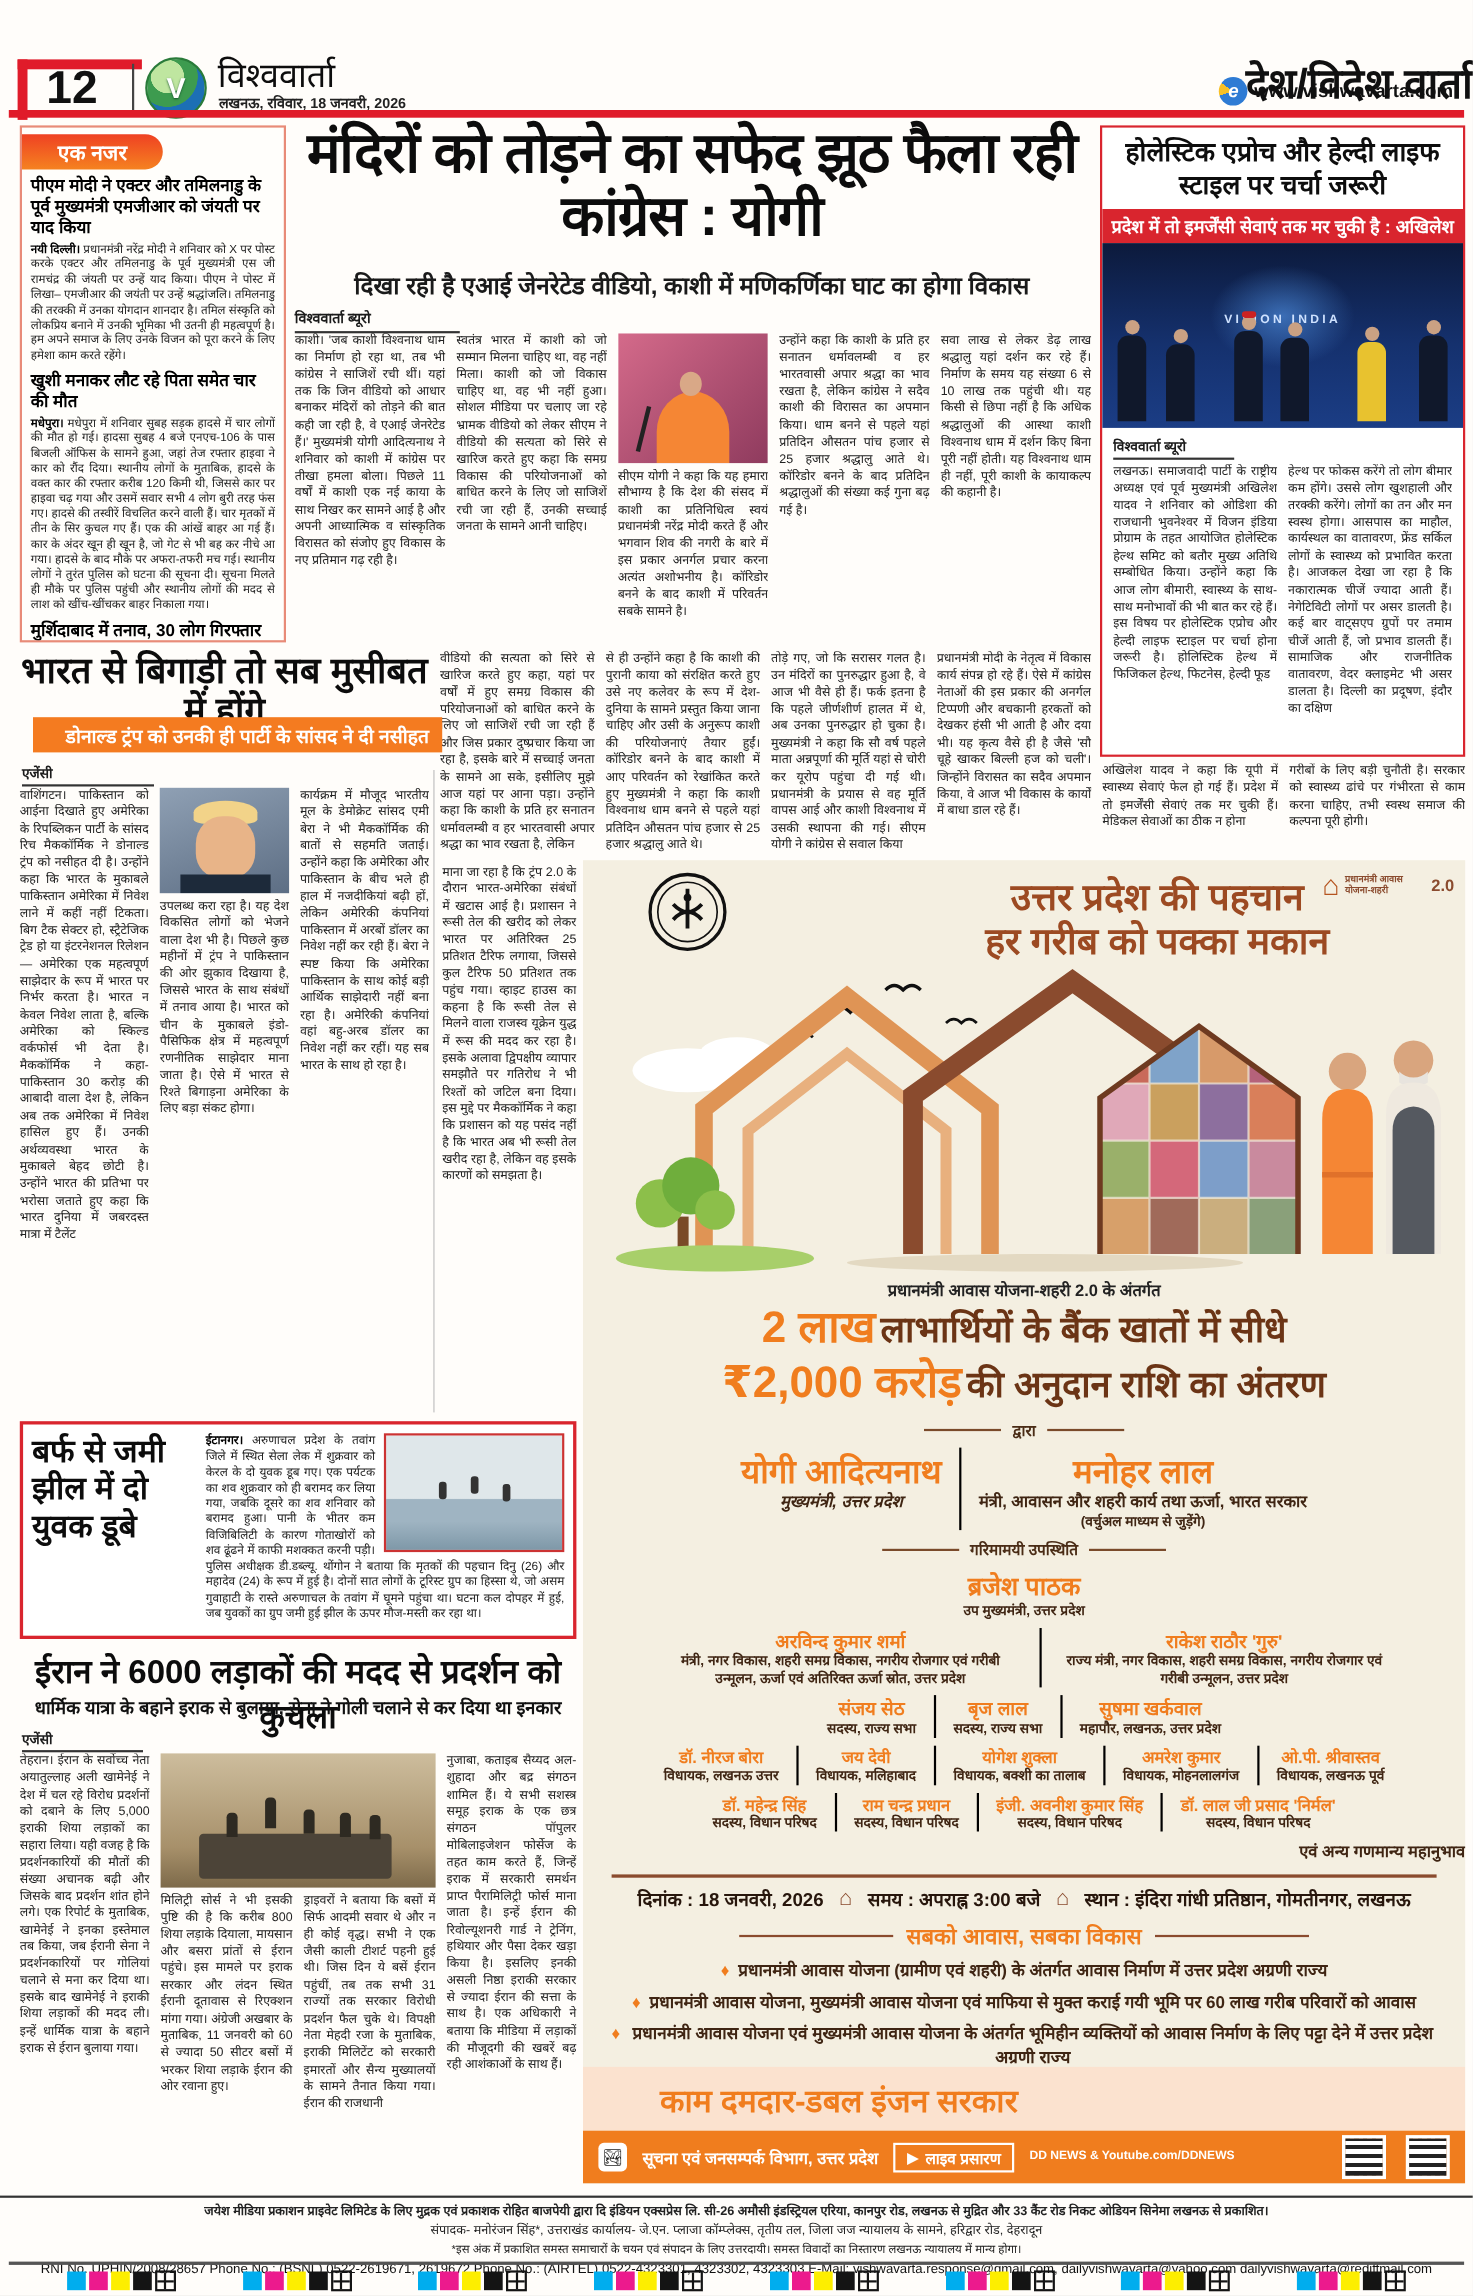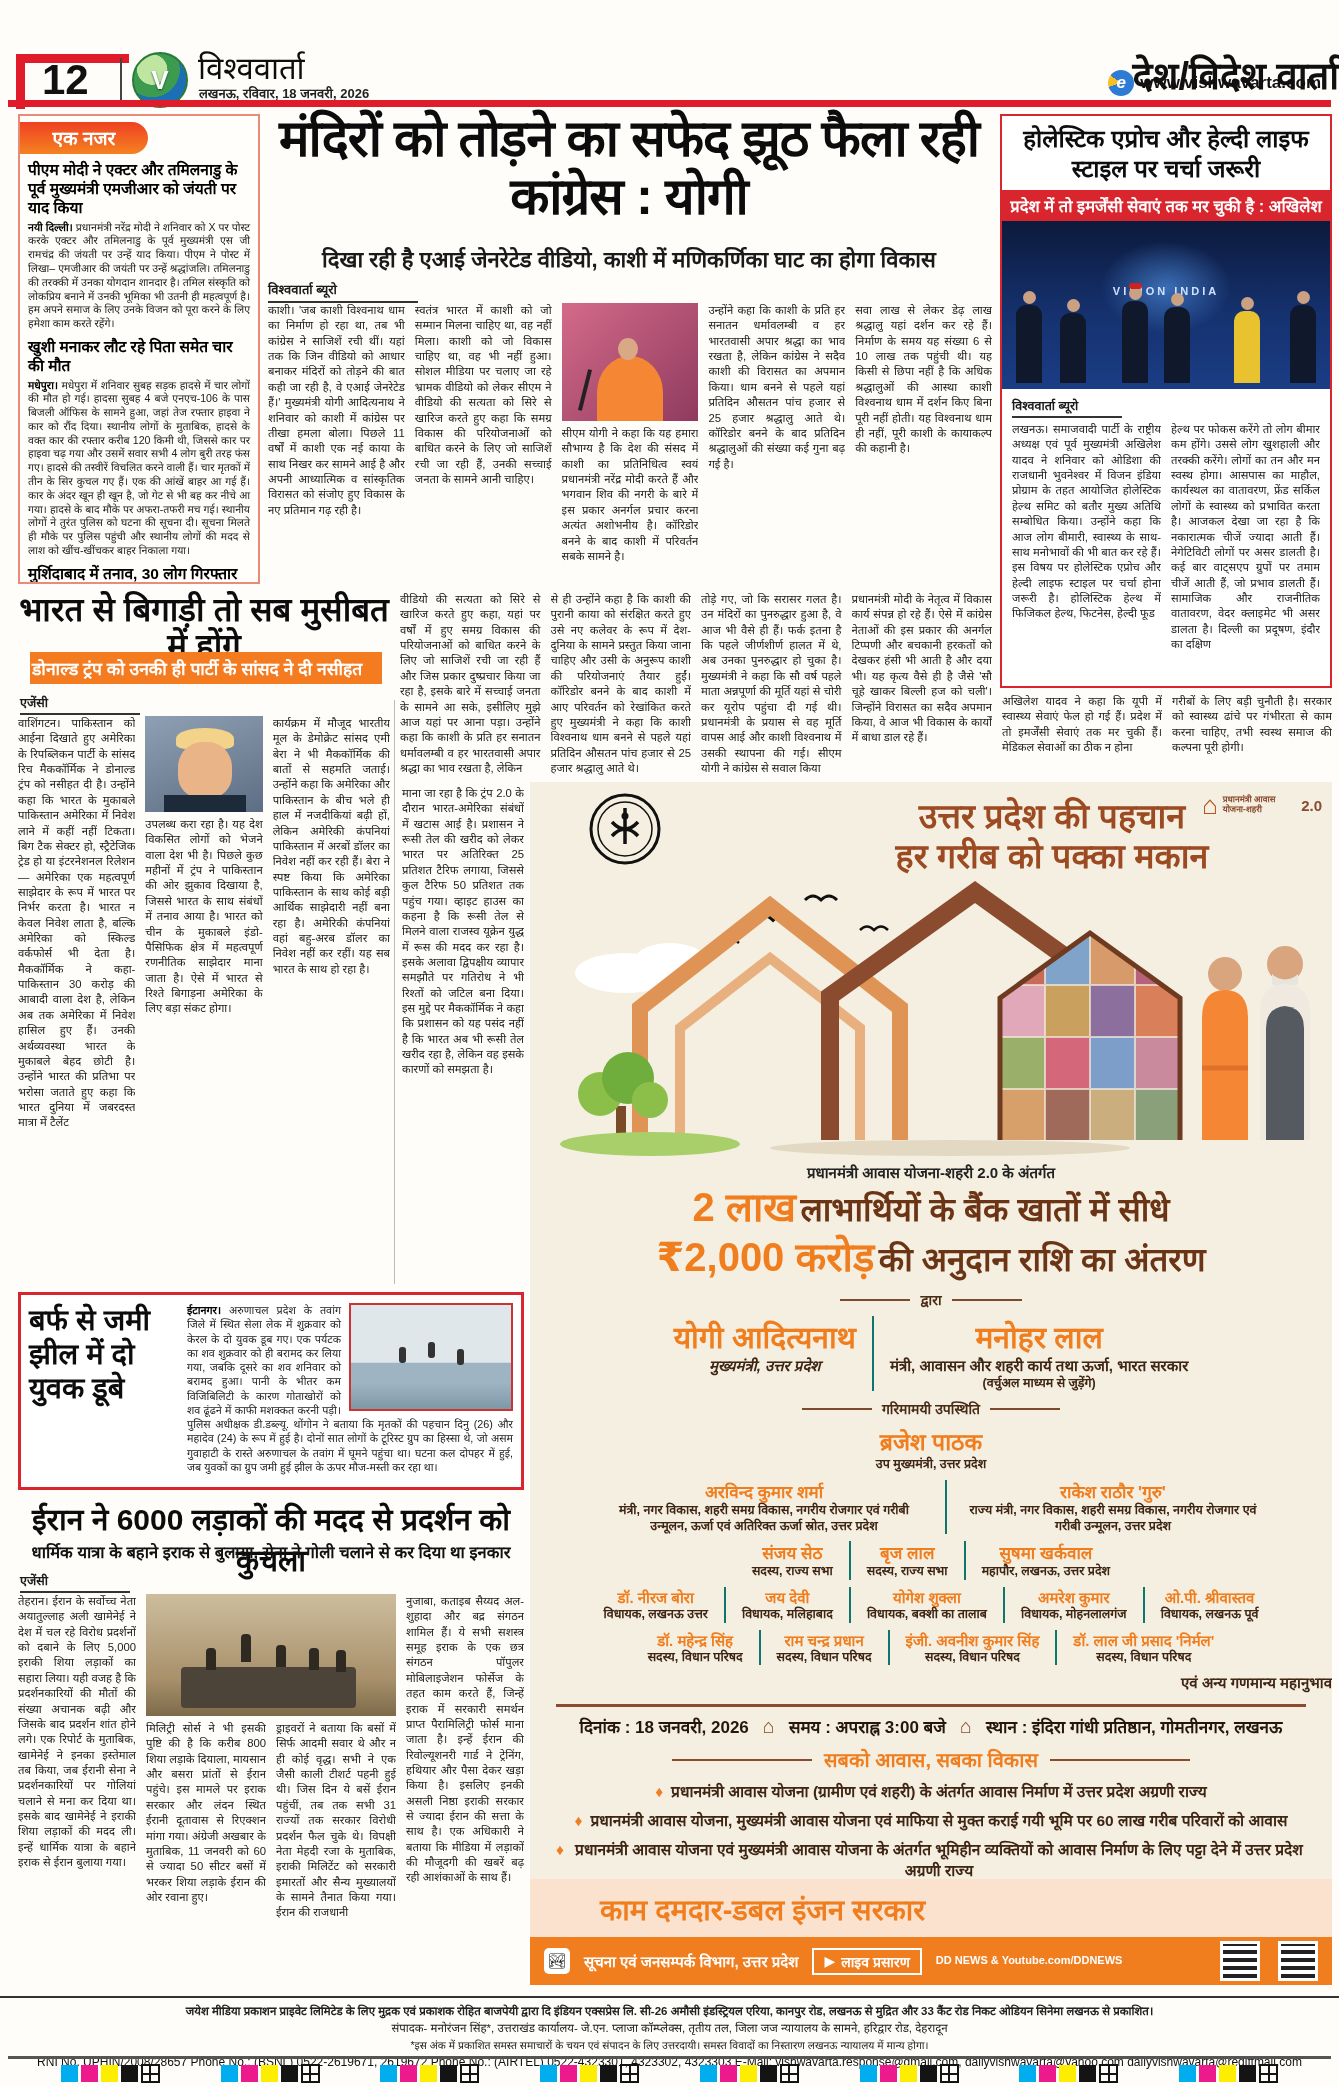--- a/index.html
+++ b/index.html
@@ -55,21 +55,21 @@
   #akh-screen-label{position:absolute;left:0;top:38%;width:100%;text-align:center;color:#cfe2ff;font-size:11px;letter-spacing:3px;font-weight:bold;}
   .fig{position:absolute;bottom:6px;width:26px;height:78px;border-radius:10px 10px 0 0;background:#10182b;}
   .fig::before{content:"";position:absolute;top:-14px;left:7px;width:13px;height:13px;border-radius:50%;background:#caa183;}
   .fig.yellow{background:#e8c22f;}
   .fig.red-cap::after{content:"";position:absolute;top:-18px;left:7px;width:13px;height:6px;border-radius:4px;background:#c22;}
   #akh-byline{font-size:12.5px;font-weight:bold;margin:8px 10px 2px;border-bottom:2px solid #333;width:110px;padding-bottom:2px;}
   #akh-body{margin:4px 10px;height:300px;}
   #akh-more{left:1002px;top:694px;width:330px;height:80px;}
   
   #trump-headline{left:18px;top:592px;width:372px;text-align:center;font-size:33px;font-weight:800;color:#0c0c0c;line-height:1.1;}
-  #trump-strip{left:30px;top:652px;width:348px;background:#f47b20;color:#fff;font-weight:bold;font-size:17.5px;text-align:left;padding:4px 2px;}
+  #trump-strip{left:30px;top:652px;width:348px;background:#f47b20;color:#fff;font-weight:bold;font-size:17.5px;text-align:right;padding:4px 12px;}
   #trump-byline{left:20px;top:694px;width:120px;font-size:12.5px;font-weight:bold;border-bottom:2px solid #333;padding-bottom:2px;}
   #trump-body{left:18px;top:716px;width:372px;height:566px;}
   #trump-side{left:402px;top:786px;width:122px;height:498px;overflow:hidden;}
   .photo-trump{width:100%;height:96px;background:linear-gradient(160deg,#8fa0b4,#5d6e84);position:relative;overflow:hidden;margin-bottom:5px;}
   .trump-face{position:absolute;bottom:14px;left:28%;width:46%;height:58%;background:#e8b488;border-radius:45% 45% 40% 40%;}
   .trump-hair{position:absolute;bottom:66%;left:26%;width:50%;height:22%;background:#f2d389;border-radius:50% 50% 20% 20%;}
   .trump-suit{position:absolute;bottom:0;left:16%;width:70%;height:18%;background:#1d2a3a;}
   #vrule1{left:394px;top:700px;width:1px;height:584px;background:#bbb;}
   
   #ad{left:530px;top:782px;width:802px;height:1203px;background:#f4efe1;overflow:hidden;box-sizing:border-box;}
@@ -88,21 +88,21 @@
   .divider-label{display:flex;align-items:center;justify-content:center;gap:10px;color:#4a2c16;font-weight:bold;font-size:14px;margin-top:8px;}
   .divider-label::before,.divider-label::after{content:"";height:2px;width:70px;background:#7a4a2a;}
   .name-or{color:#f07d1e;font-weight:800;}
   .nm-xl{font-size:30px;}
   .nm-lg{font-size:23px;}
   .nm-md{font-size:17px;}
   .nm-sm{font-size:15px;}
   .ttl{color:#3f2513;font-weight:bold;font-size:12.5px;line-height:1.25;}
   .dig-row{display:flex;justify-content:center;align-items:flex-start;margin-top:7px;}
   .dig{padding:0 16px;text-align:center;}
-  .dig+.dig{border-left:2px solid #0f766e;}
+  .dig+.dig{border-left:2px solid #000000;}
   #ad-hr{height:3px;background:#8a4b2e;margin:12px 26px 8px;}
   #ad-when{display:flex;justify-content:center;gap:14px;align-items:center;font-size:17px;font-weight:800;color:#27160c;}
   .house-ic{color:#8a4b2e;font-size:20px;}
   #ad-slogan{display:flex;align-items:center;justify-content:center;gap:12px;margin-top:8px;color:#f07d1e;font-weight:800;font-size:20px;}
   #ad-slogan::before,#ad-slogan::after{content:"";height:2px;width:140px;background:#8a4b2e;}
   .ad-bullet{display:flex;justify-content:center;gap:8px;font-size:15.5px;font-weight:bold;color:#3f2513;margin-top:9px;text-align:center;line-height:1.3;padding:0 26px;}
   .ad-bullet .bt{color:#f07d1e;}
   #ad-pink{position:absolute;left:0;bottom:48px;width:100%;height:58px;background:#fbe2cf;display:flex;align-items:center;}
   #ad-pink .txt{color:#f07d1e;font-weight:800;font-size:29px;margin-left:70px;}
   #ad-orange{position:absolute;left:0;bottom:0;width:100%;height:48px;background:#f07d1e;display:flex;align-items:center;gap:14px;padding:0 14px;box-sizing:border-box;}

